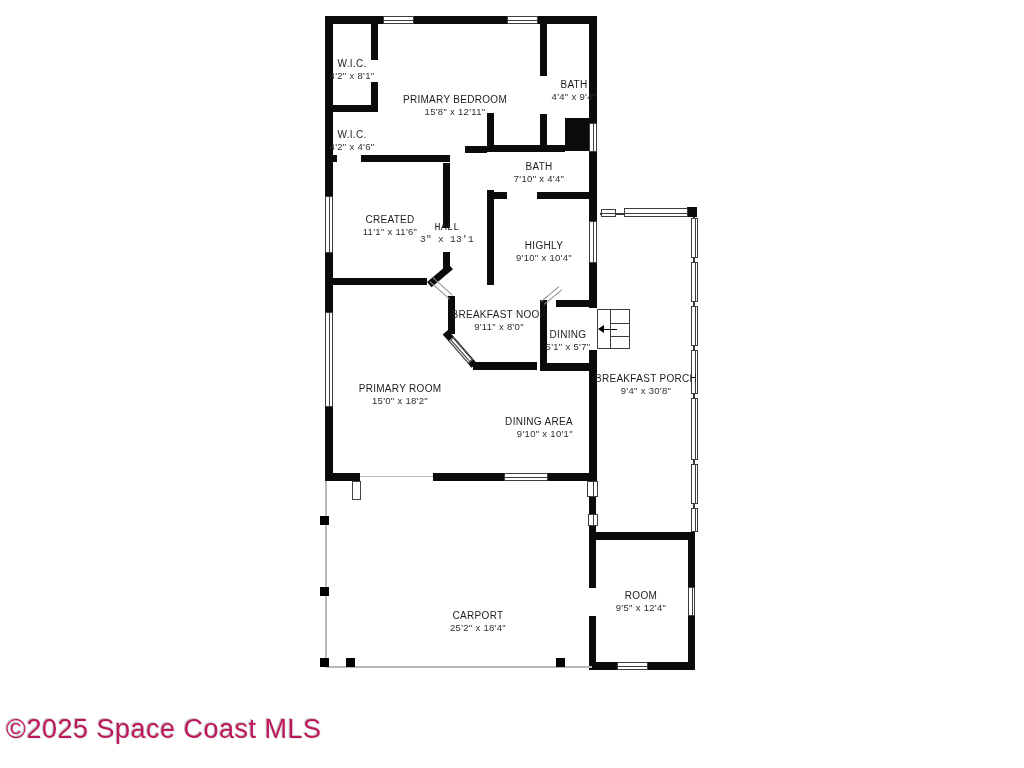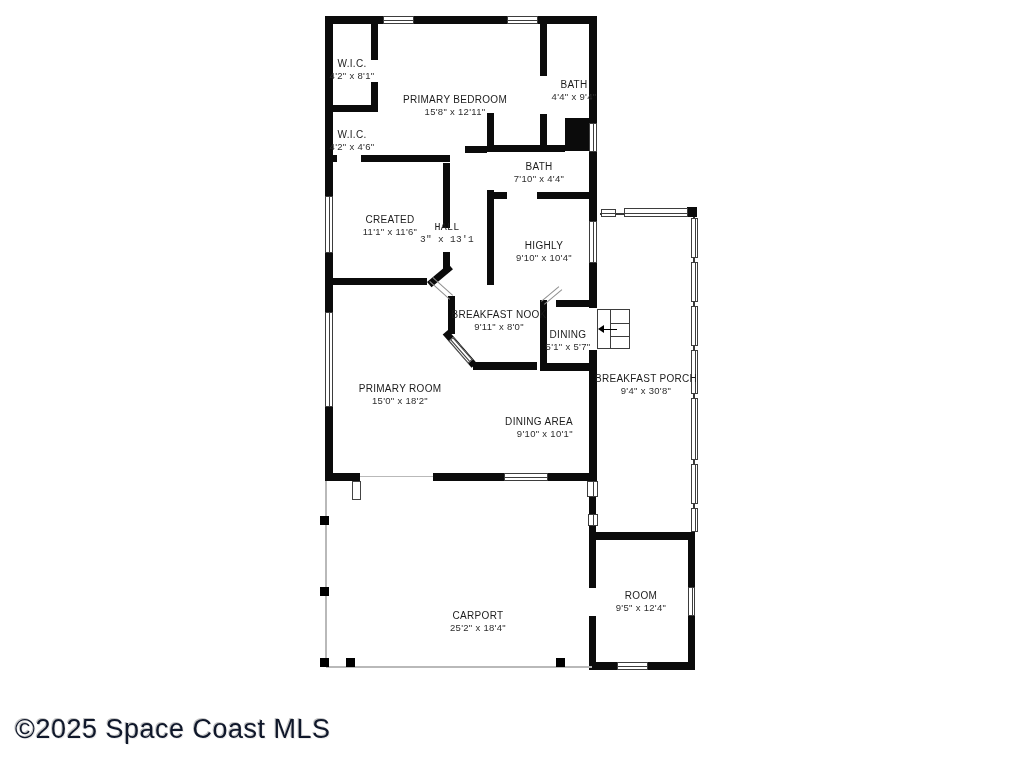--- a/index.html
+++ b/index.html
@@ -20,22 +20,22 @@
          font-size:10px;line-height:12px;letter-spacing:.3px;white-space:nowrap;}
   .label .dims{font-size:9.5px;color:#2e2e2e;}
   #stairs{position:absolute;left:597px;top:309px;width:33px;height:40px;background:#fff;
           border:1px solid #3d3d3d;box-sizing:border-box;}
   #stairs .sv{position:absolute;left:12px;top:0;bottom:0;width:1px;background:#3d3d3d;}
   #stairs .sh1{position:absolute;left:12px;right:0;top:13px;height:1px;background:#3d3d3d;}
   #stairs .sh2{position:absolute;left:12px;right:0;top:26px;height:1px;background:#3d3d3d;}
   #stairs .aline{position:absolute;left:5px;top:19px;width:14px;height:1px;background:#000;}
   #stairs .ahead{position:absolute;left:0;top:15px;width:0;height:0;
           border-top:4px solid transparent;border-bottom:4px solid transparent;border-right:6px solid #000;}
-  #watermark{position:absolute;left:15px;top:714px;font-size:27px;letter-spacing:.5px;
-          color:#0f172a;text-shadow:1px 1px 0 #efefef,-1px -1px 0 #c3c3c3;}
+  #watermark{position:absolute;left:6px;top:714px;font-size:27px;letter-spacing:.5px;
+          color:#be185d;text-shadow:1px 1px 0 #efefef,-1px -1px 0 #c3c3c3;}
   #disclaimer{position:absolute;left:300px;top:736px;font-size:8px;letter-spacing:.25px;color:#bdbdbd;}
 </style>
 </head>
 <body>
 
 <div id="canvas">
 
   <div class="wall" style="left:325px;top:16px;width:272px;height:8px;"></div>
   <div class="wall" style="left:325px;top:16px;width:8px;height:465px;"></div>
   <div class="wall" style="left:589px;top:16px;width:8px;height:465px;"></div>

